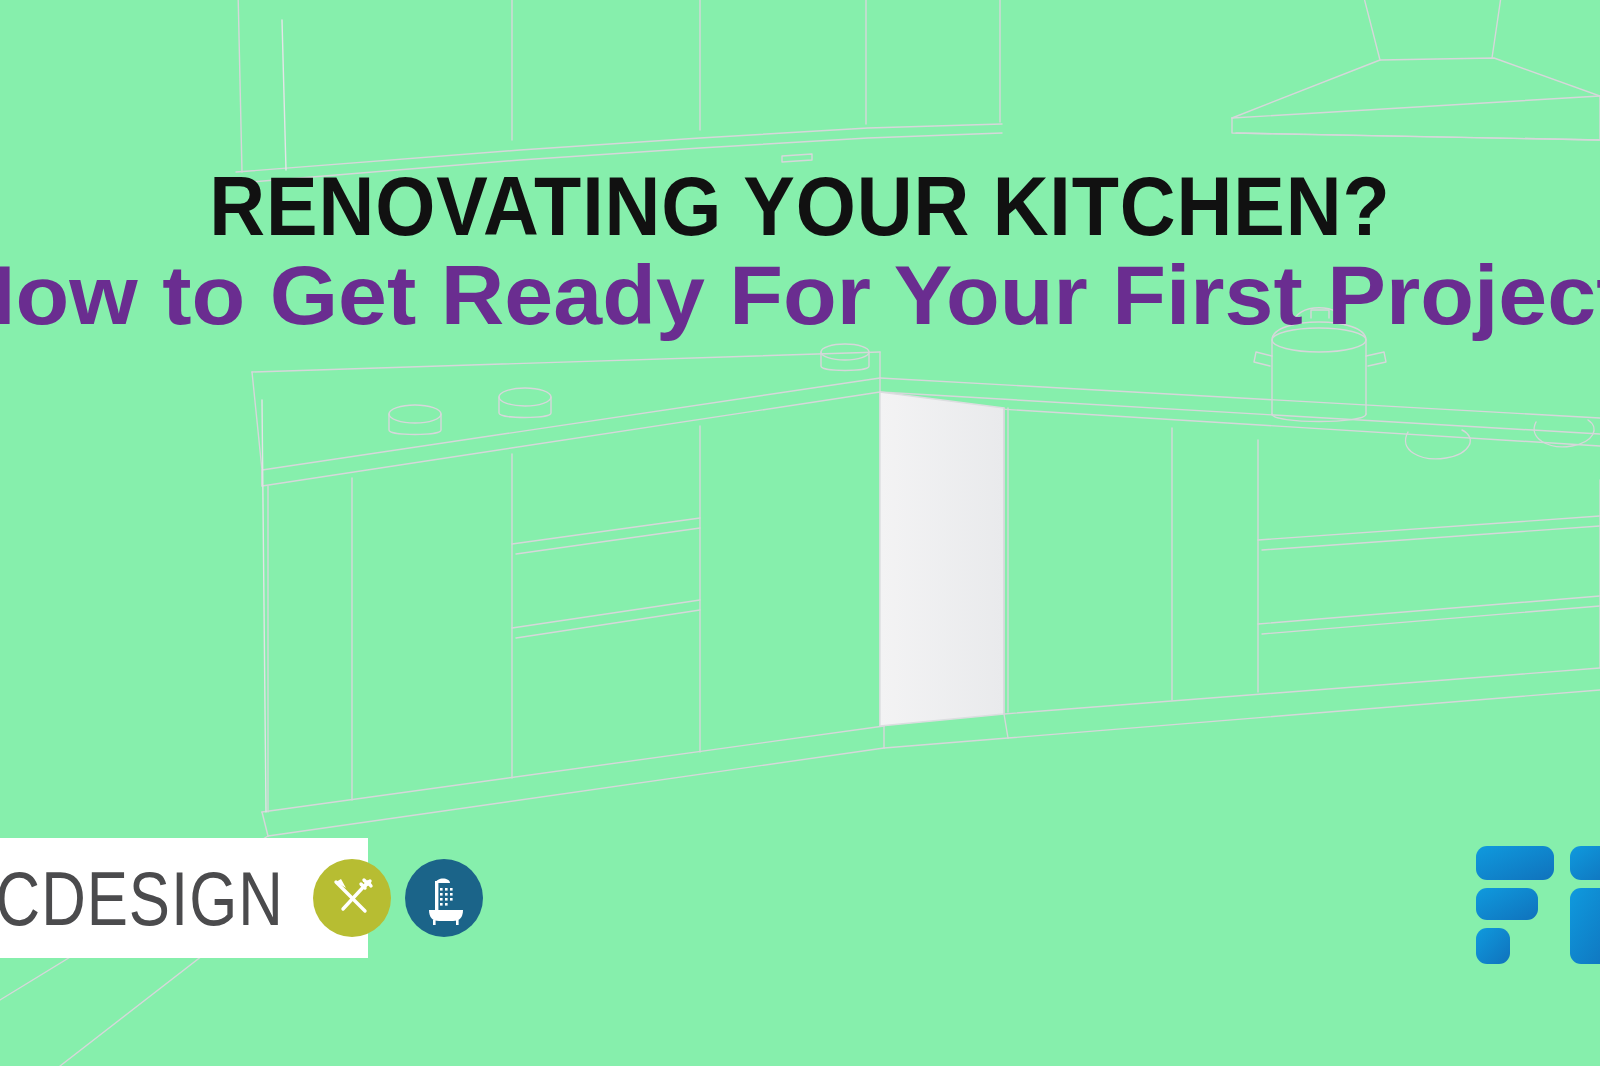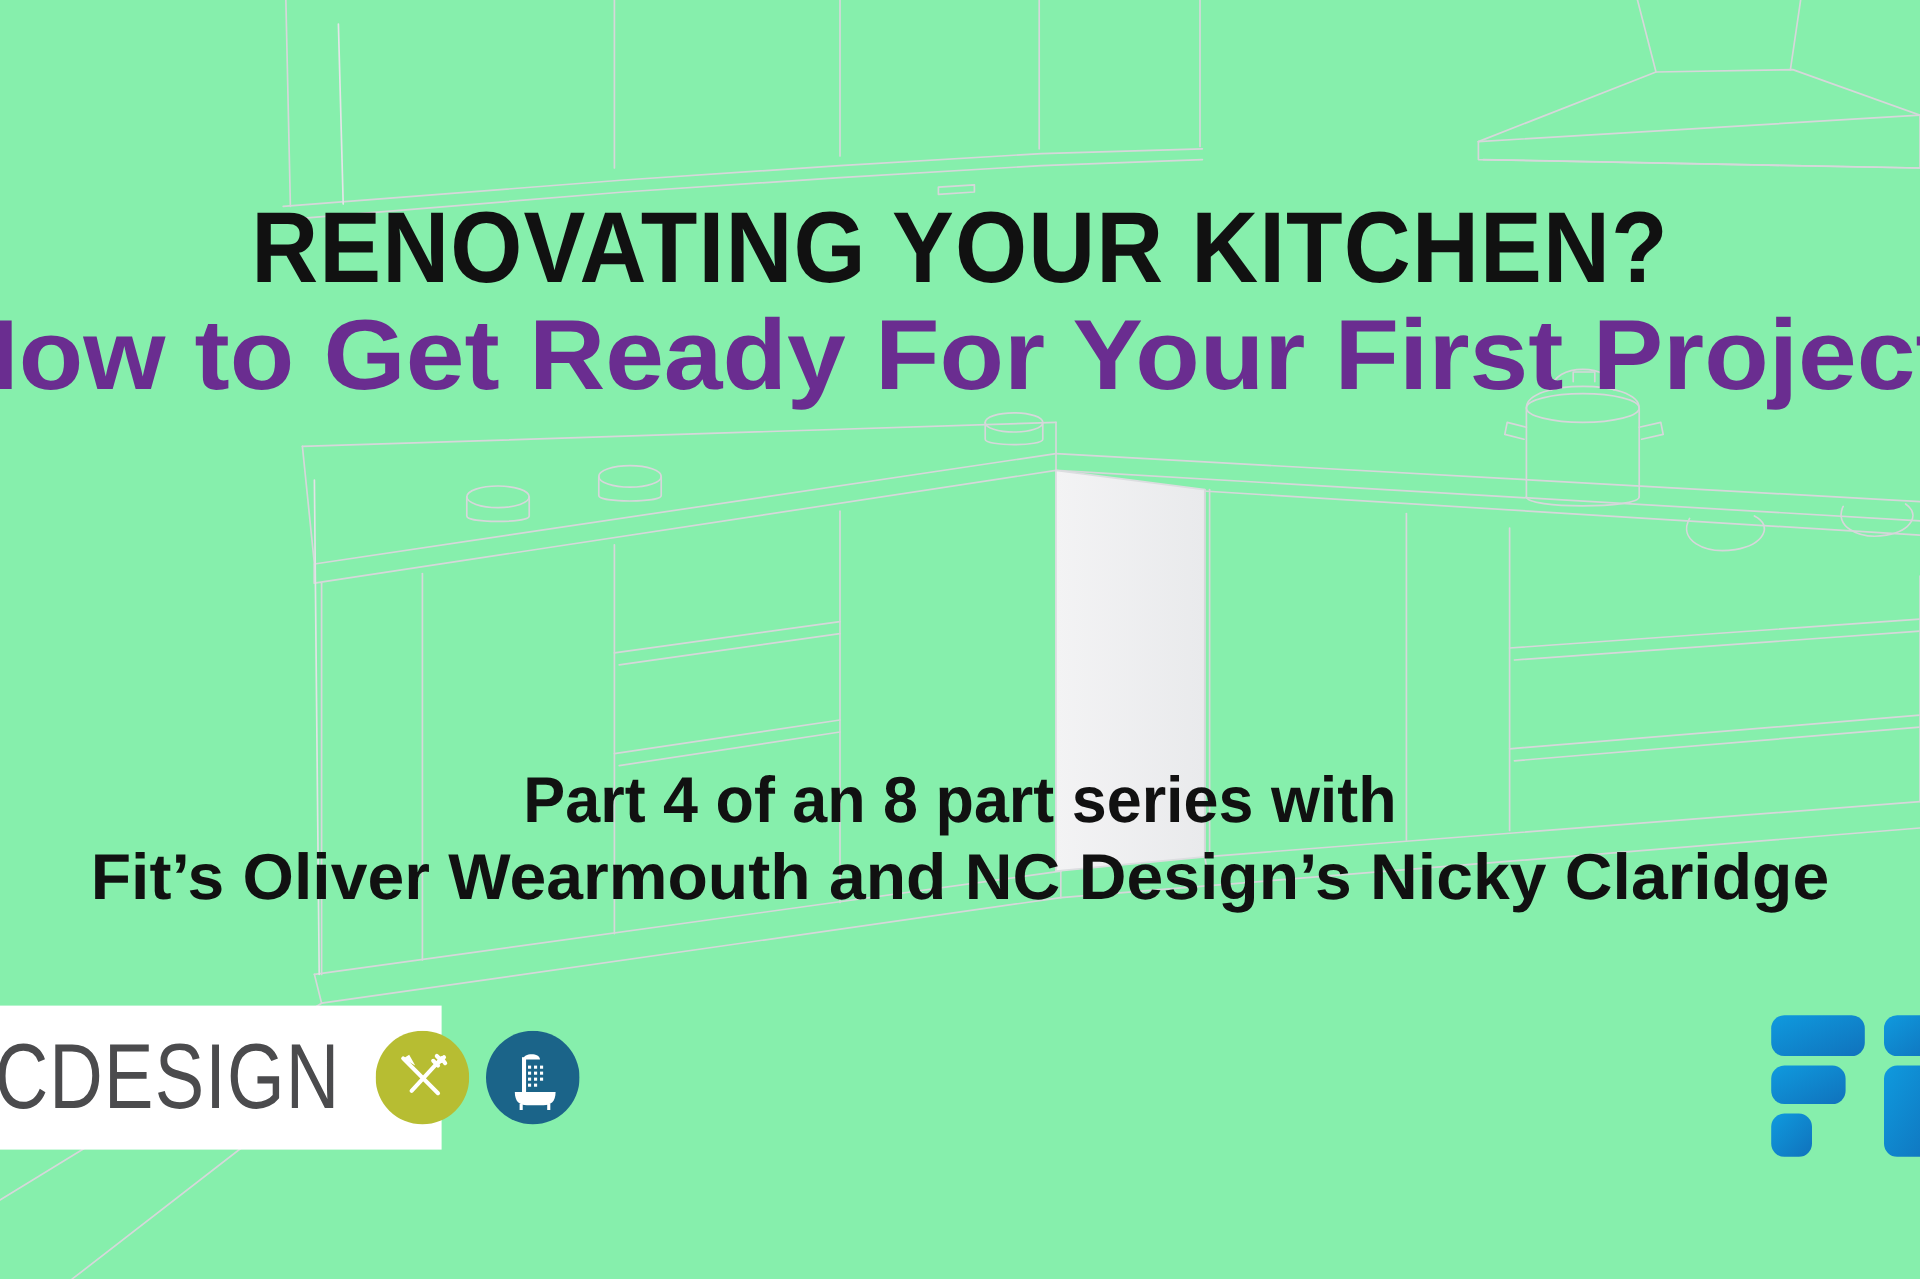--- a/index.html
+++ b/index.html
@@ -225,24 +225,20 @@
       <path d="M262 400 L266 812" stroke="#e2e3e6"></path>
       <path d="M282 20 L286 170" stroke="#e4e5e8"></path>
     </g>
   </svg>
 
   <div id="headline-block">
     <div class="title-line" id="main-title">RENOVATING YOUR KITCHEN?</div>
     <div class="title-line" id="sub-title">How to Get Ready For Your First Project Meeting</div>
   </div>
 
-  <div id="credits-block">
-    <div class="credit-line" id="credit-line-1">Part 4 of an 8 part series with</div>
-    <div class="credit-line" id="credit-line-2">Fit’s Oliver Wearmouth and NC Design’s Nicky Claridge</div>
-  </div>
 
   <div id="ncdesign-logo">
     <span id="ncdesign-wordmark">NCDESIGN</span>
 
     <span class="logo-badge" id="badge-kitchen">
       <svg viewBox="0 0 78 78" width="78" height="78">
         <circle cx="39" cy="39" r="39" fill="#b7bd32"></circle>
         <g stroke="#ffffff" stroke-width="3.4" stroke-linecap="round" fill="none">
 
           <path d="M23 23 L52 52"></path>

